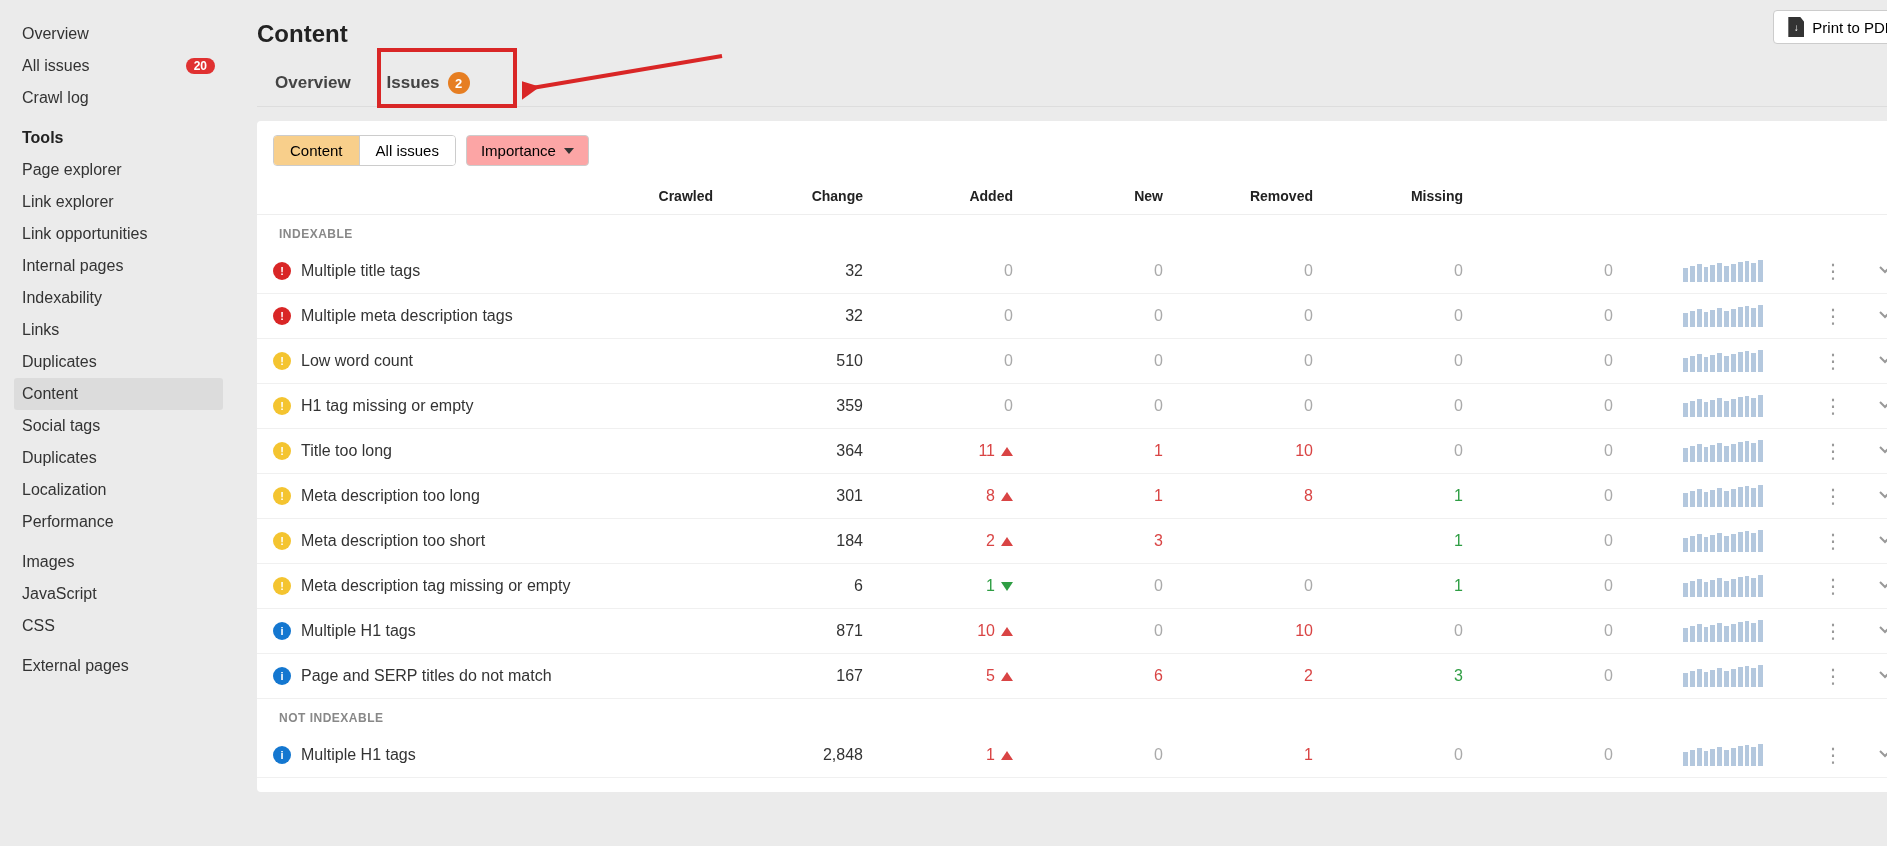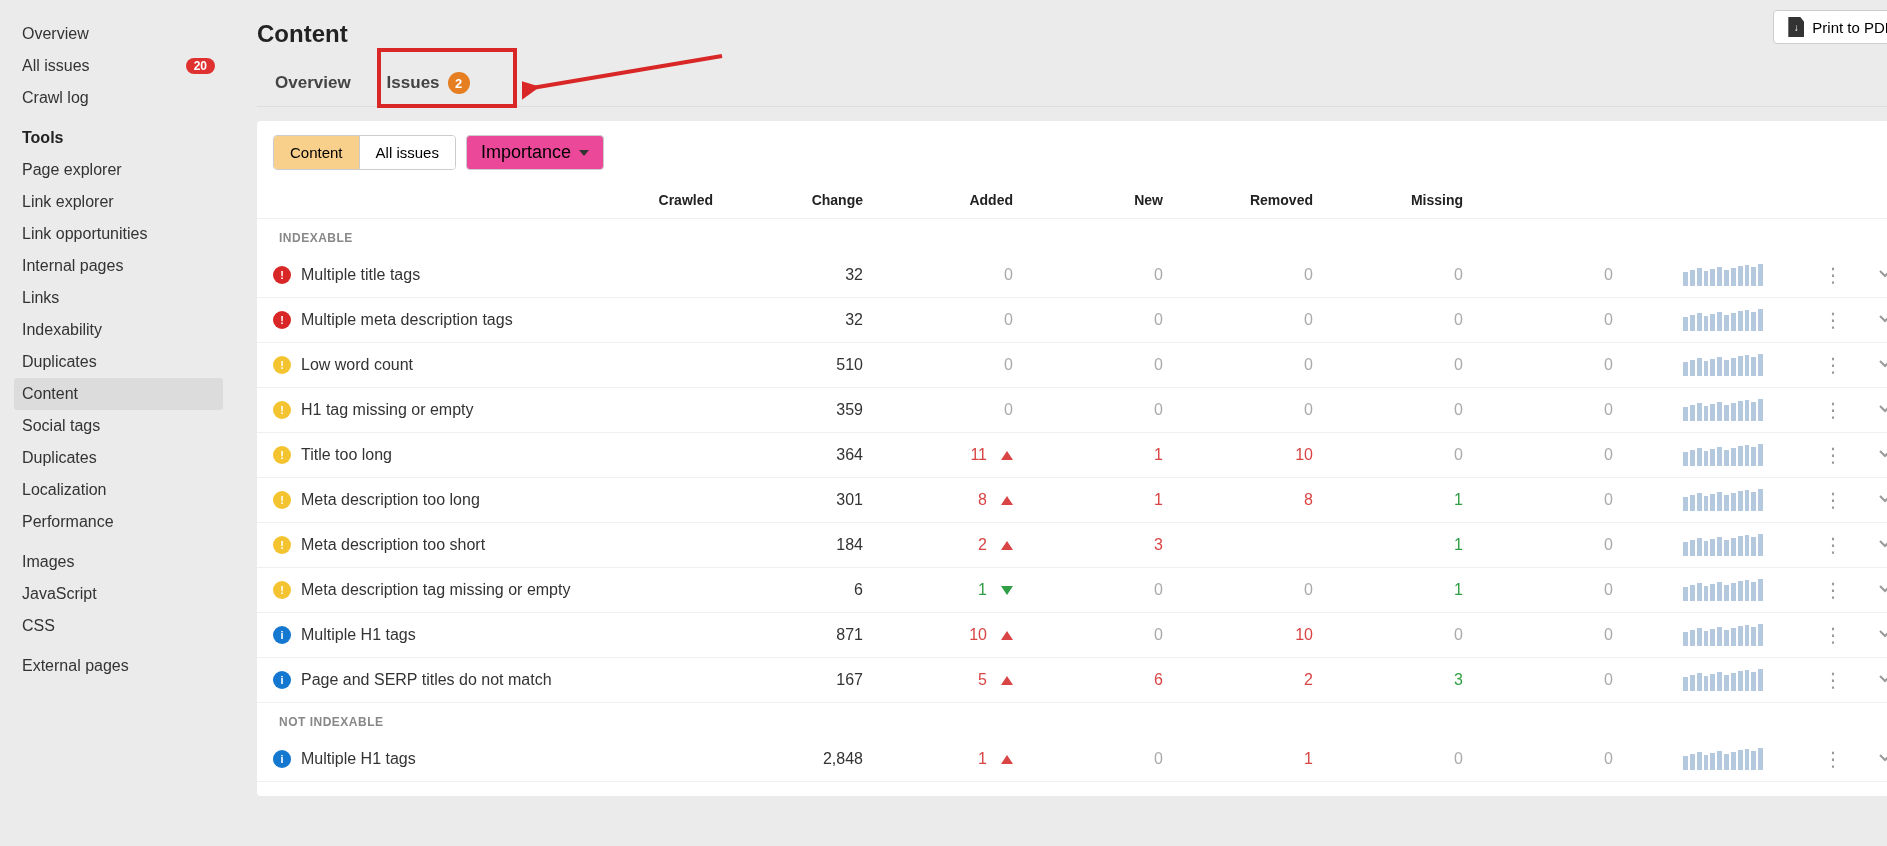--- a/index.html
+++ b/index.html
@@ -138,25 +138,25 @@
   cursor: pointer;
   background: #fff;
   border: none;
 }
 .btn-group .seg.active { background: #f8cf8b; }
 .btn-group .seg:first-child { border-right: 1px solid #ccc; }
 .dropdown-btn {
   border: 1px solid #ccc;
   border-radius: 4px;
   padding: 6px 14px;
-  background: #ec4899;
+  background: #fca5a5;
   display: flex;
   align-items: center;
   gap: 8px;
-  font-size: 18px;
+  font-size: 15px;
   cursor: pointer;
 }
 .caret-down {
   display: inline-block;
   width: 0; height: 0;
   border-left: 5px solid transparent;
   border-right: 5px solid transparent;
   border-top: 6px solid #333;
 }
 .table-header {
@@ -203,21 +203,21 @@
   align-items: center;
   justify-content: center;
   flex-shrink: 0;
 }
 .sev-error { background: #d92626; }
 .sev-warn { background: #f4c430; }
 .sev-info { background: #1477d0; }
 .muted { color: #aaa; }
 .neg { color: #d94444; }
 .pos { color: #2f9e44; }
-.chg { display: inline-flex; align-items: center; gap: 14px; justify-content: flex-end; width: 100%; }
+.chg { display: inline-flex; align-items: center; gap: 6px; justify-content: flex-end; width: 100%; }
 .tri-up {
   display: inline-block;
   width: 0; height: 0;
   border-left: 6px solid transparent;
   border-right: 6px solid transparent;
   border-bottom: 9px solid currentColor;
 }
 .tri-down {
   display: inline-block;
   width: 0; height: 0;
@@ -278,24 +278,24 @@
     <div class="nav-item">
       <span>Link explorer</span>
     </div>
     <div class="nav-item">
       <span>Link opportunities</span>
     </div>
     <div class="nav-item">
       <span>Internal pages</span>
     </div>
     <div class="nav-item">
+      <span>Indexability</span>
+    </div>
+    <div class="nav-item">
       <span>Links</span>
-    </div>
-    <div class="nav-item">
-      <span>Indexability</span>
     </div>
     <div class="nav-item">
       <span>Duplicates</span>
     </div>
     <div class="nav-item active">
       <span>Content</span>
     </div>
     <div class="nav-item">
       <span>Social tags</span>
     </div>

